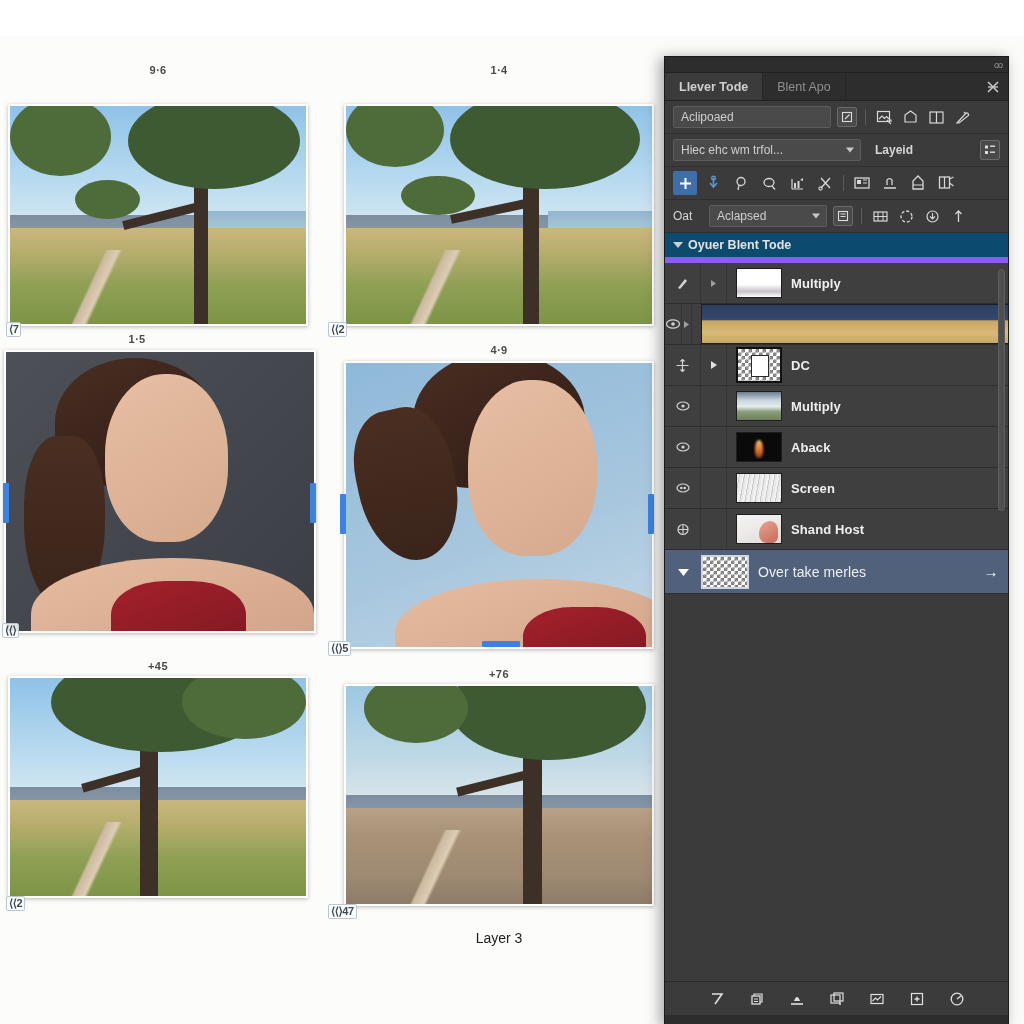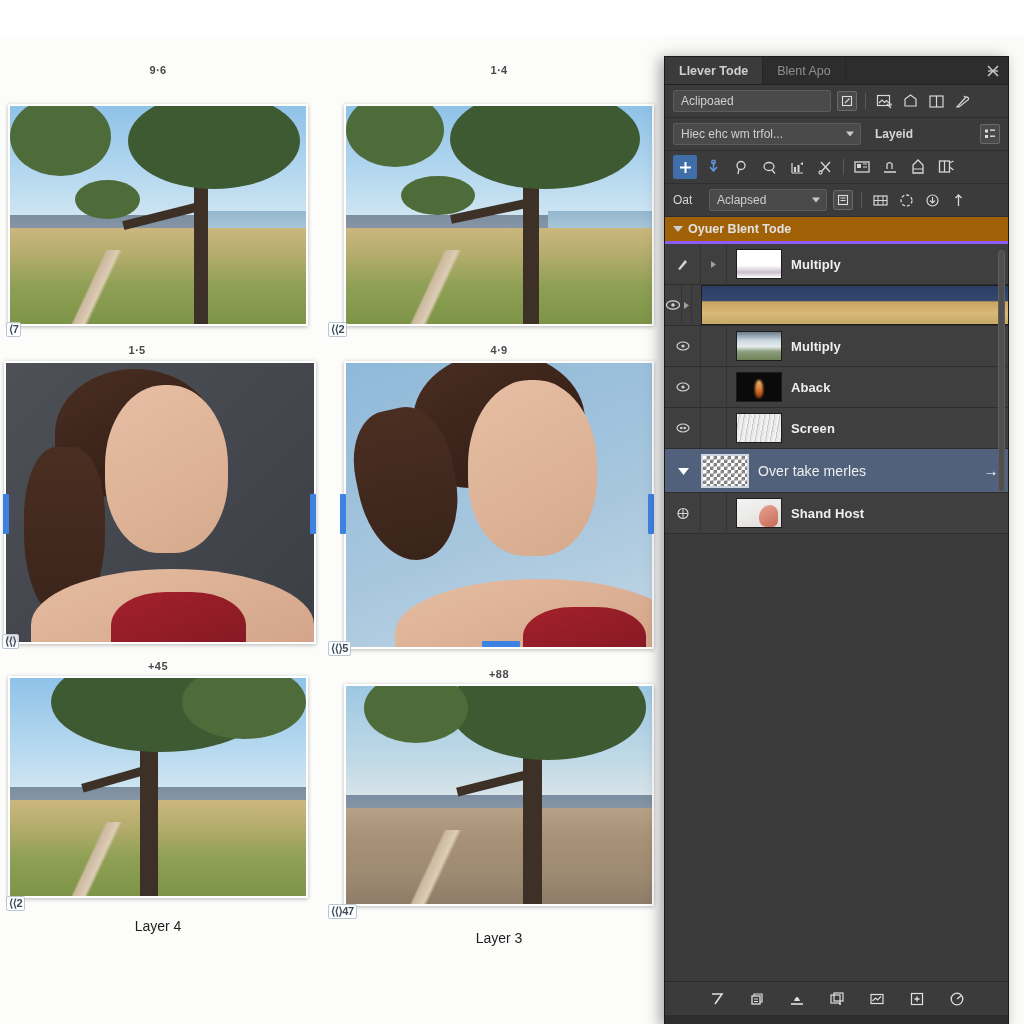--- a/index.html
+++ b/index.html
@@ -115,22 +115,22 @@
   .sep { width:1px; height:16px; background:#595959; margin:0 2px; }
 
   .toolrow { display:flex; align-items:center; gap:4px; padding:4px 8px;
              background:#3b3b3b; border-bottom:1px solid #2f2f2f; }
   .tool { width:24px;height:24px;border-radius:2px;display:flex;
           align-items:center;justify-content:center;color:#d8d8d8; }
   .tool.active { background:#3f6ea8; color:#fff; }
   .tool.accent { color:#5d95d8; }
 
   .section-header { display:flex; align-items:center; gap:5px;
-                    padding:5px 8px; background:#a16207;
-                    border-bottom:3px solid #8b5cf6; font-weight:bold;
+                    padding:5px 8px; background:#0c4a6e;
+                    border-bottom:6px solid #8b5cf6; font-weight:bold;
                     font-size:12.5px; color:#e2e2e2; }
   .tri { width:0;height:0;border-left:5px solid transparent;
          border-right:5px solid transparent;border-top:6px solid #cfcfcf; }
 
   #layer-list { position:relative; flex:1; background:#3b3b3b; overflow:hidden; }
   .layer-row { display:flex; align-items:center; height:41px;
                border-bottom:1px solid #2e2e2e; background:#3f3f3f; }
   .layer-row.selected { background:#51617c; }
   .lr-eye { width:36px; display:flex;align-items:center;justify-content:center;
             color:#d3d3d3; border-right:1px solid #343434; height:100%; }
@@ -221,21 +221,21 @@
           <div class="trunk" style="left:58%; top:20%; width:5%; height:80%;"></div>
           <div class="trunk" style="left:34%; top:46%; width:28%; height:4%; transform:rotate(-12deg);"></div>
           <div class="canopy" style="left:34%; top:-8%; width:62%; height:46%;"></div>
           <div class="canopy2" style="left:0%; top:-6%; width:32%; height:34%;"></div>
           <div class="canopy2" style="left:18%; top:32%; width:24%; height:18%;"></div>
         </div>
       </div>
       <div class="badge" style="left:-16px; top:258px;">⟨⟨2</div>
     </div>
 
-    <div class="thumb-cell" style="left:4px; top:308px; width:266px; height:300px;">
+    <div class="thumb-cell" style="left:4px; top:297px; width:266px; height:300px;">
       <div class="thumb-caption-top">1⋅5</div>
       <div class="thumb-frame" style="top:17px; width:312px; height:283px;">
         <div class="scene">
           <div class="portrait-bg-grey"></div>
           <div class="hair" style="left:16%; top:2%; width:52%; height:46%;"></div>
           <div class="hair-tail" style="left:6%; top:30%; width:26%; height:62%;"></div>
           <div class="head" style="left:32%; top:8%; width:40%; height:60%;"></div>
           <div class="shoulder" style="left:8%; top:74%; width:92%; height:40%;"></div>
           <div class="dress" style="left:34%; top:82%; width:44%; height:30%;"></div>
         </div>
@@ -271,44 +271,46 @@
             <div class="hills"></div>
             <div class="field"></div>
           <div class="path"></div>
           <div class="trunk" style="left:44%; top:18%; width:6%; height:82%;"></div>
           <div class="trunk" style="left:24%; top:44%; width:24%; height:4%; transform:rotate(-16deg);"></div>
           <div class="canopy" style="left:14%; top:-12%; width:74%; height:46%;"></div>
           <div class="canopy2" style="left:58%; top:-6%; width:42%; height:34%;"></div>
         </div>
       </div>
       <div class="badge" style="left:-2px; top:236px;">⟨⟨2</div>
-      <div class="layer-caption" style="left:0; top:258px; width:300px;">Layer 4</div>
     </div>
 
     <div class="thumb-cell" style="left:344px; top:632px; width:310px; height:285px;">
-      <div class="thumb-caption-top">+88</div>
+      <div class="thumb-caption-top">+76</div>
       <div class="thumb-frame" style="top:16px; width:310px; height:222px;">
         <div class="scene scene-warm">
           <div class="sky"></div>
             <div class="hills"></div>
             <div class="field"></div>
           <div class="path"></div>
           <div class="trunk" style="left:58%; top:16%; width:6%; height:84%;"></div>
           <div class="trunk" style="left:36%; top:42%; width:26%; height:4%; transform:rotate(-14deg);"></div>
           <div class="canopy" style="left:34%; top:-14%; width:64%; height:48%;"></div>
           <div class="canopy2" style="left:6%; top:-6%; width:34%; height:32%;"></div>
         </div>
       </div>
       <div class="badge" style="left:-16px; top:236px;">⟨⟨⟩47</div>
       <div class="layer-caption" style="left:0; top:262px; width:310px;">Layer 3</div>
     </div>
   </div>
 
   <div id="panel">
 
+    <div id="panel-topstrip">
+      <span class="tiny">oo</span>
+    </div>
 
     <div id="tabbar">
       <div class="tab">
         <span>Llever Tode</span>
       </div>
       <div class="tab inactive">
         <span>Blent Apo</span>
       </div>
       <div class="tab-spacer"></div>
       <div class="tab-menu">
@@ -512,20 +514,38 @@
               <path d="M2 1 L7 4.5 L2 8 z" fill="#9e9e9e"></path>
             </svg>
         </div>
         <div class="lr-thumb t-masked">
           <div class="t-dunes"></div>
         </div>
         <div class="lr-name">- Cat /At 10</div>
         <div class="lr-arrow"></div>
       </div>
 
+      <div class="layer-row">
+        <div class="lr-eye">
+          <svg width="15" height="15" viewBox="0 0 15 15">
+              <path d="M7.5 1.5 v12 M1.5 7.5 h12" stroke="#d3d3d3" stroke-width="1.2"></path>
+              <path d="M7.5 1.5 l-2 2 M7.5 1.5 l2 2 M7.5 13.5 l-2-2 M7.5 13.5 l2-2" stroke="#d3d3d3" stroke-width="1.2" fill="none"></path>
+            </svg>
+        </div>
+        <div class="lr-exp">
+          <svg width="10" height="10" viewBox="0 0 10 10">
+              <path d="M2 1 L8 5 L2 9 z" fill="#e0e0e0"></path>
+            </svg>
+        </div>
+        <div class="lr-thumb t-doc" style="width:46px;height:36px;border:2px solid #111;">
+            <div class="t-checker"></div>
+          </div>
+        <div class="lr-name">DC</div>
+        <div class="lr-arrow"></div>
+      </div>
 
       <div class="layer-row">
         <div class="lr-eye">
           <svg width="16" height="12" viewBox="0 0 16 12">
               <ellipse cx="8" cy="6" rx="6" ry="4" fill="none" stroke="#d3d3d3" stroke-width="1.2"></ellipse>
               <circle cx="8" cy="6" r="1.6" fill="#d3d3d3"></circle>
             </svg>
         </div>
         <div class="lr-exp"></div>
         <div class="lr-thumb">
@@ -561,48 +581,48 @@
             </svg>
         </div>
         <div class="lr-exp"></div>
         <div class="lr-thumb">
             <div class="t-noise"></div>
           </div>
         <div class="lr-name">Screen</div>
         <div class="lr-arrow"></div>
       </div>
 
-      <div class="layer-row selected" style="height:44px;">
-        <div class="lr-eye" style="border-right:none;">
-          <svg width="15" height="12" viewBox="0 0 15 12">
-              <path d="M2 3 L13 3 L7.5 10 z" fill="#ffffff"></path>
-            </svg>
-        </div>
-        <div class="lr-thumb" style="width:48px;height:34px;margin-left:0;border:2px solid #cfd6e2;">
-            <div class="t-checker-lg"></div>
-          </div>
-        <div class="lr-name" style="font-size:14px;font-weight:normal;">Over take merles</div>
-        <div class="lr-arrow">→</div>
-      </div>
-
       <div class="layer-row">
         <div class="lr-eye">
           <svg width="16" height="13" viewBox="0 0 16 13">
               <circle cx="8" cy="6.5" r="5" fill="none" stroke="#d3d3d3" stroke-width="1.2"></circle>
               <path d="M8 1.5 v10 M3 6.5 h10" stroke="#d3d3d3" stroke-width="1.1"></path>
             </svg>
         </div>
         <div class="lr-exp"></div>
         <div class="lr-thumb">
             <div class="t-hand"></div>
           </div>
         <div class="lr-name">Shand Host</div>
         <div class="lr-arrow"></div>
       </div>
 
+      <div class="layer-row selected" style="height:44px;">
+        <div class="lr-eye" style="border-right:none;">
+          <svg width="15" height="12" viewBox="0 0 15 12">
+              <path d="M2 3 L13 3 L7.5 10 z" fill="#ffffff"></path>
+            </svg>
+        </div>
+        <div class="lr-thumb" style="width:48px;height:34px;margin-left:0;border:2px solid #cfd6e2;">
+            <div class="t-checker-lg"></div>
+          </div>
+        <div class="lr-name" style="font-size:14px;font-weight:normal;">Over take merles</div>
+        <div class="lr-arrow">→</div>
+      </div>
+
       <div id="scrollbar"></div>
     </div>
 
     <div id="panel-footer">
       <div class="ico">
         <svg width="16" height="16" viewBox="0 0 16 16">
             <path d="M3 3 h10 L6 13" fill="none" stroke="#e0e0e0" stroke-width="1.6"></path>
           </svg>
       </div>
       <div class="ico">

